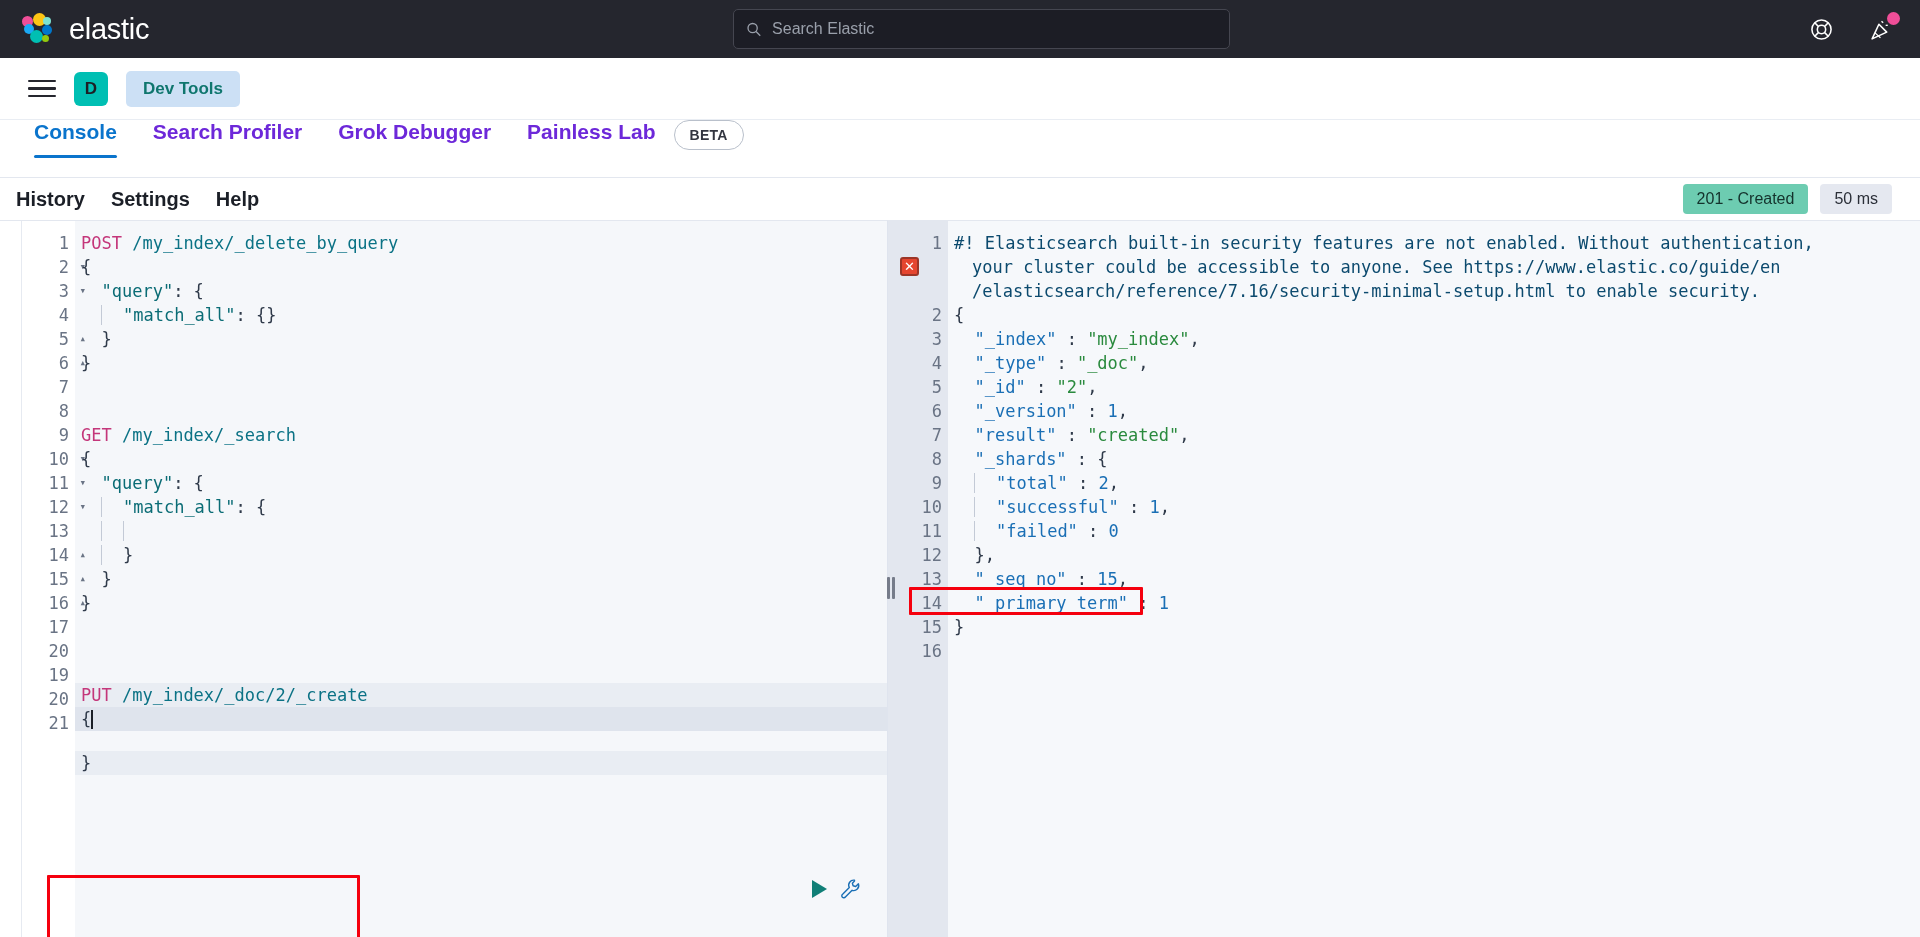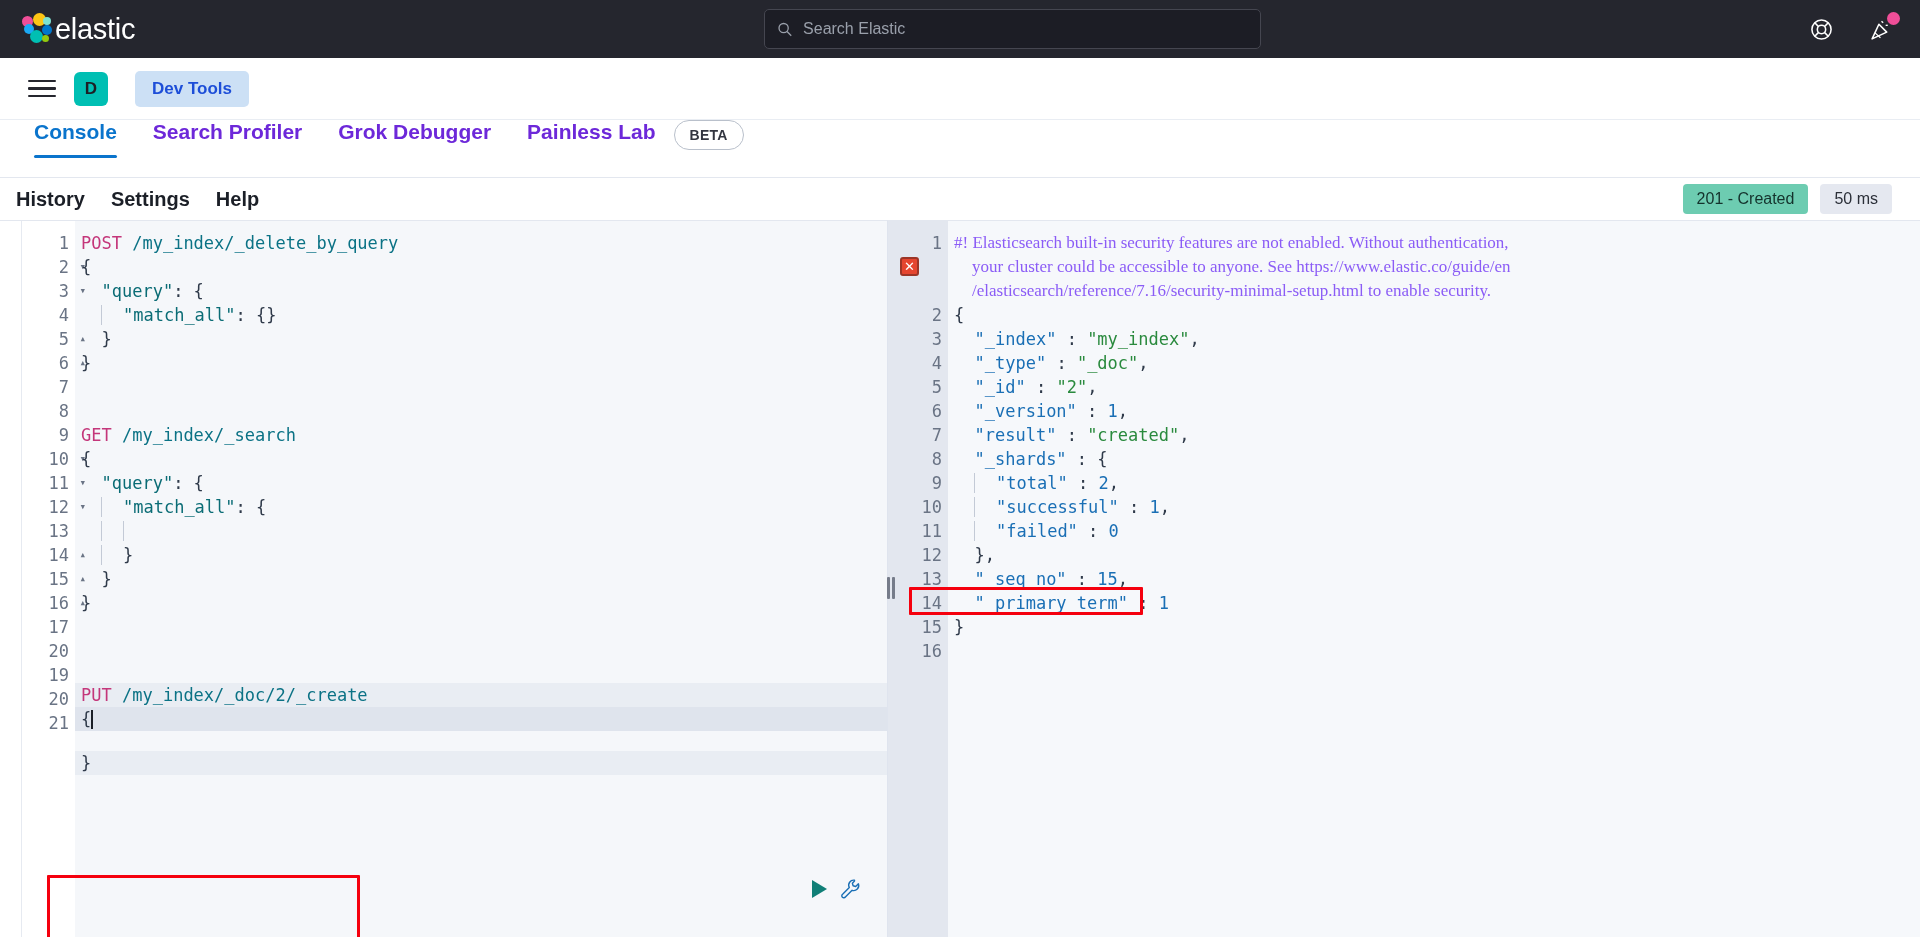--- a/index.html
+++ b/index.html
@@ -13,37 +13,37 @@
   
   .topbar {
     height: 58px;
     background: #25262e;
     display: flex;
     align-items: center;
     position: relative;
   }
   .brand {
     display: flex; align-items: center;
+    gap: 14px;
     margin-left: 22px;
   }
   .elastic-logo { width: 33px; height: 33px; position: relative; }
   .elastic-logo span { position: absolute; border-radius: 50%; display:block; }
   .brand-name {
     color: #ffffff;
     font-size: 29px;
     letter-spacing: -0.3px;
     font-weight: 400;
   }
   .search-wrap {
     position: absolute;
     left: 733px;
     top: 9px;
     width: 497px;
     height: 40px;
-    margin-left: 31px;
   }
   .search-box {
     width: 100%; height: 100%;
     background: #1c1d25;
     border: 1px solid #454650;
     border-radius: 5px;
     display: flex; align-items: center;
     padding: 0 12px;
     gap: 10px;
   }
@@ -94,27 +94,26 @@
     width: 34px; height: 34px;
     border-radius: 6px;
     background: #00bfb3;
     color: #1d1e24;
     display: flex; align-items: center; justify-content: center;
     font-size: 17px; font-weight: 600;
     cursor: pointer;
   }
   .crumb-pill {
     background: #cce0f5;
-    color: #1d4ed8;
+    color: #0f766e;
     font-size: 17px;
     font-weight: 600;
     padding: 8px 17px;
     border-radius: 5px;
     cursor: pointer;
-    margin-left: 9px;
   }
 
   
   .tabs-row {
     height: 58px;
     background: #ffffff;
     display: flex; align-items: flex-start;
     gap: 0px;
     padding-left: 16px;
     border-bottom: 1px solid #e3e7ef;
@@ -258,21 +257,21 @@
   .code-line.hl { background: #dfe4ed; }
   .code-line.hl-soft { background: #e9edf3; margin-top: 20px; }
 
   .m  { color: #c4367a; }  
   .u  { color: #0b7285; }  
   .k  { color: #0a6c75; }  
   .kb { color: #1a6fb5; }  
   .s  { color: #2a8a3e; }  
   .n  { color: #1a6fb5; }  
   .p  { color: #2f3a4a; }  
-  .warn { color: #8b5cf6; font-family: Liberation Serif, serif; }
+  .warn { color: #0c4a6e; }
 
   .indent-guide {
     display: inline-block;
     border-left: 1px solid #c3cad6;
     height: 20px;
     vertical-align: -4px;
     margin-right: 0px;
   }
 
   

